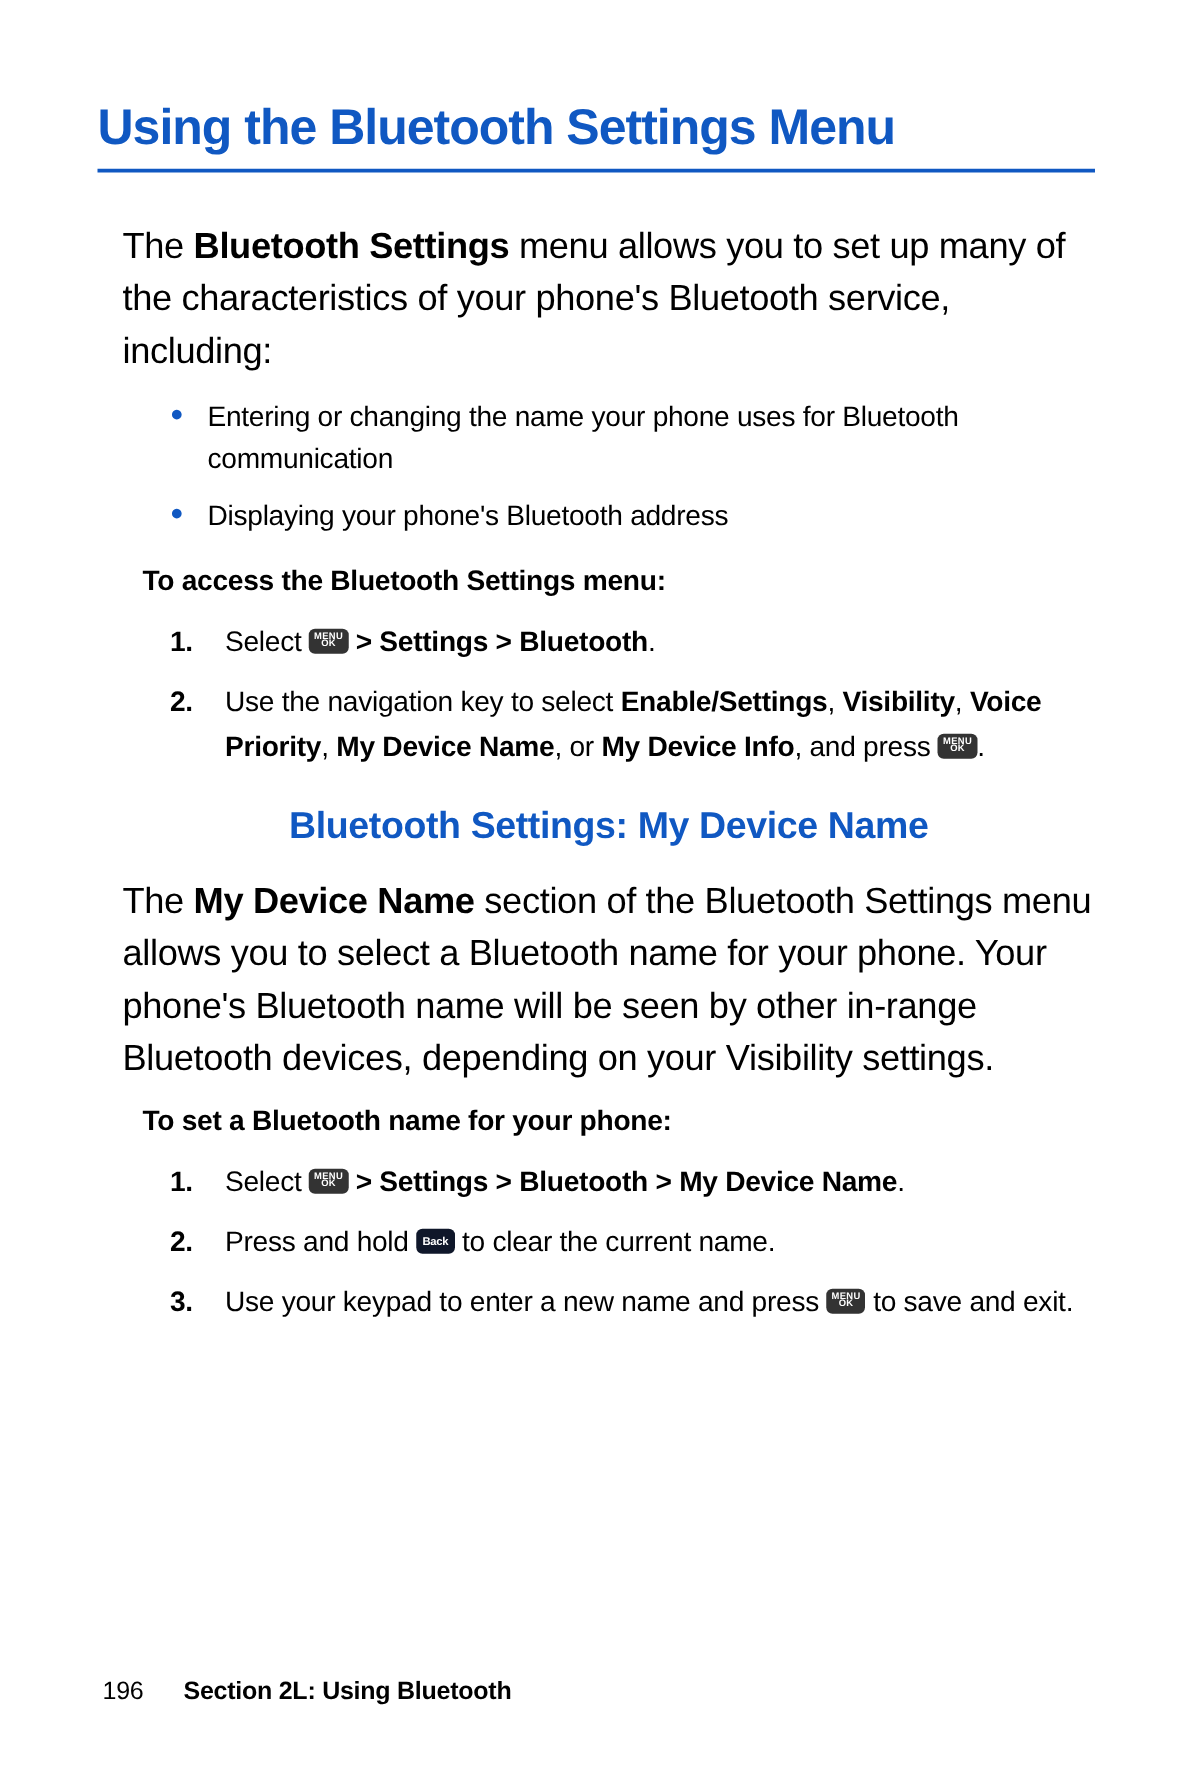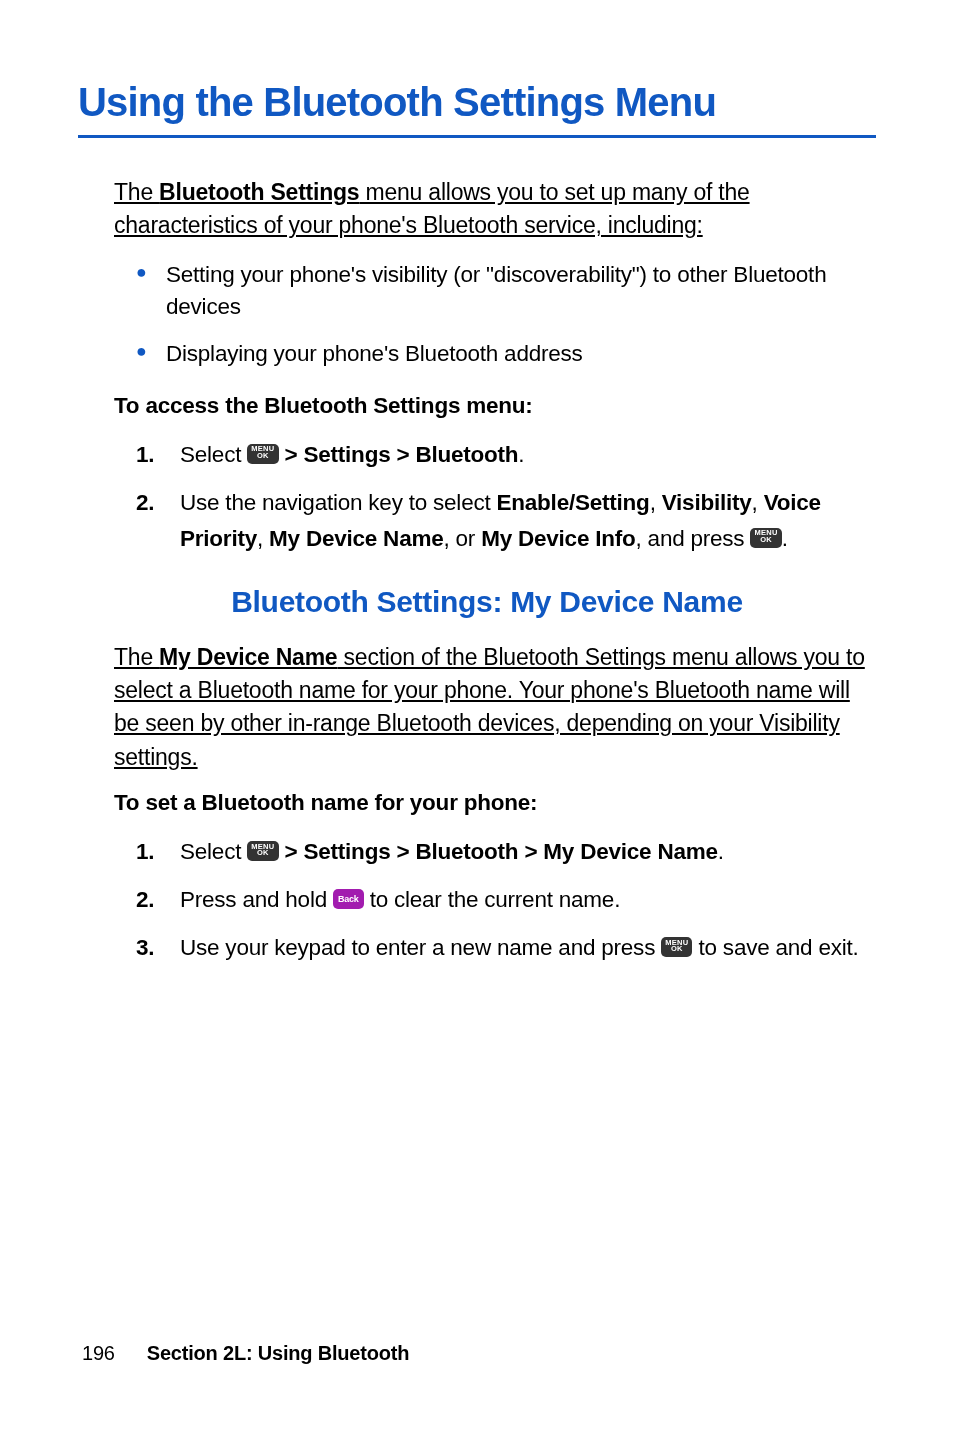--- a/index.html
+++ b/index.html
@@ -24,27 +24,26 @@
       font-stretch: condensed;
       margin-bottom: 10px;
       letter-spacing: -0.02em;
     }
     .title-rule {
       border: none;
       border-top: 3px solid #1058c2;
       margin-bottom: 38px;
     }
     .body-text {
-      font-size: 23px;
+      font-size: 29px;
       line-height: 1.45;
       font-stretch: condensed;
-      margin-left: 36px;
+      margin-left: 20px;
       margin-bottom: 16px;
       letter-spacing: -0.01em;
-      text-decoration: underline;
     }
     .bold {
       font-weight: bold;
     }
     .bullet-list {
       list-style: none;
       margin-left: 58px;
       margin-bottom: 22px;
     }
     .bullet-list li {
@@ -126,21 +125,21 @@
     }
     .key-badge .kb-bot {
       font-size: 7.5px;
       font-weight: bold;
       letter-spacing: 0.3px;
     }
     .key-badge-single {
       display: inline-flex;
       align-items: center;
       justify-content: center;
-      background: #a21caf;
+      background: #0f172a;
       color: #fff;
       border-radius: 5px;
       padding: 2px 5px;
       line-height: 1;
       vertical-align: middle;
       position: relative;
       top: -2px;
       min-width: 30px;
       height: 20px;
       font-size: 9px;
@@ -166,37 +165,37 @@
 <body>
 
 <h1 class="page-title">Using the Bluetooth Settings Menu</h1>
 <hr class="title-rule">
 
 <p class="body-text">
   <span>The </span><span class="bold">Bluetooth Settings</span><span> menu allows you to set up many of the characteristics of your phone's Bluetooth service, including:</span>
 </p>
 
 <ul class="bullet-list">
-  <li>Setting your phone's visibility (or "discoverability") to other Bluetooth devices</li>
+  <li>Entering or changing the name your phone uses for Bluetooth communication</li>
   <li>Displaying your phone's Bluetooth address</li>
 </ul>
 
 <p class="subheading">To access the Bluetooth Settings menu:</p>
 
 <ol class="num-list">
   <li>
     <span class="num">1.</span>
     <span>Select </span><span class="key-badge">
         <span class="kb-top">MENU</span>
         <span class="kb-bot">OK</span>
       </span><span class="bold"> &gt; Settings &gt; Bluetooth</span><span>.</span>
   </li>
   <li>
     <span class="num">2.</span>
-    <span>Use the navigation key to select </span><span class="bold">Enable/Setting</span><span>, </span><span class="bold">Visibility</span><span>, </span><span class="bold">Voice Priority</span><span>, </span><span class="bold">My Device Name</span><span>, or </span><span class="bold">My Device Info</span><span>, and press </span><span class="key-badge">
+    <span>Use the navigation key to select </span><span class="bold">Enable/Settings</span><span>, </span><span class="bold">Visibility</span><span>, </span><span class="bold">Voice Priority</span><span>, </span><span class="bold">My Device Name</span><span>, or </span><span class="bold">My Device Info</span><span>, and press </span><span class="key-badge">
         <span class="kb-top">MENU</span>
         <span class="kb-bot">OK</span>
       </span><span>.</span>
   </li>
 </ol>
 
 <h2 class="section-heading">Bluetooth Settings: My Device Name</h2>
 
 <p class="body-text">
   <span>The </span><span class="bold">My Device Name</span><span> section of the Bluetooth Settings menu allows you to select a Bluetooth name for your phone. Your phone's Bluetooth name will be seen by other in-range Bluetooth devices, depending on your Visibility settings.</span>

